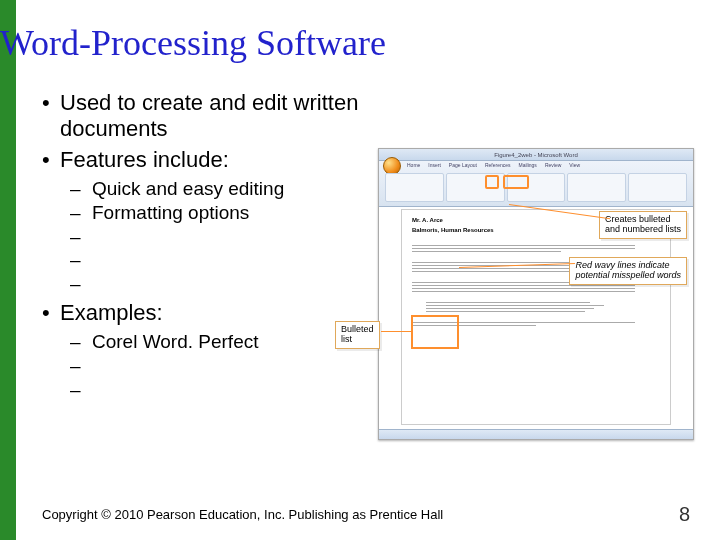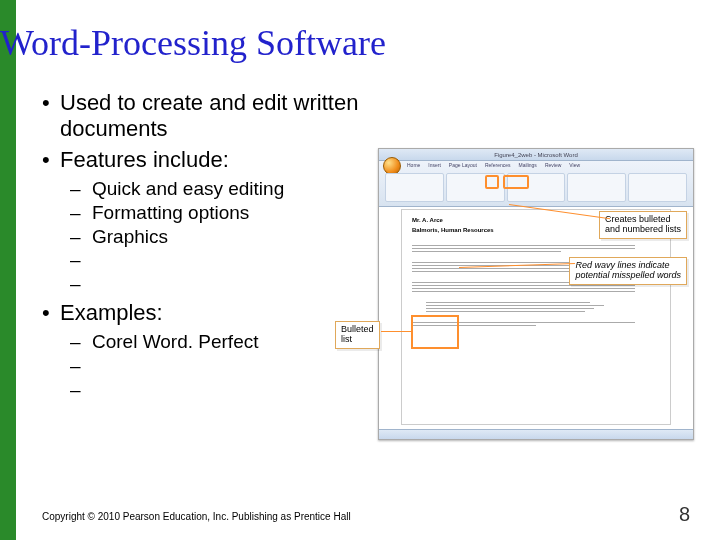--- a/index.html
+++ b/index.html
@@ -53,21 +53,21 @@
   }
   .sub-row .dash {
     width: 22px;
     flex-shrink: 0;
   }
   .spacer-sm { height: 4px; }
   .copyright {
     position: absolute;
     left: 42px;
     bottom: 18px;
-    font-size: 10px;
+    font-size: 13px;
     color: #000;
   }
   .page-num {
     position: absolute;
     right: 30px;
     bottom: 14px;
     font-size: 20px;
     color: #333;
   }
   
@@ -185,21 +185,20 @@
   <div class="sub-row">
     <span class="dash">–</span>
     <span>Quick and easy editing</span>
   </div>
   <div class="sub-row">
     <span class="dash">–</span>
     <span>Formatting options</span>
   </div>
   <div class="sub-row">
     <span class="dash">–</span>
-    <span>Graphics</span>
   </div>
   <div class="sub-row">
     <span class="dash">–</span>
   </div>
   <div class="sub-row">
     <span class="dash">–</span>
   </div>
 
   <div class="spacer-sm"></div>
 

